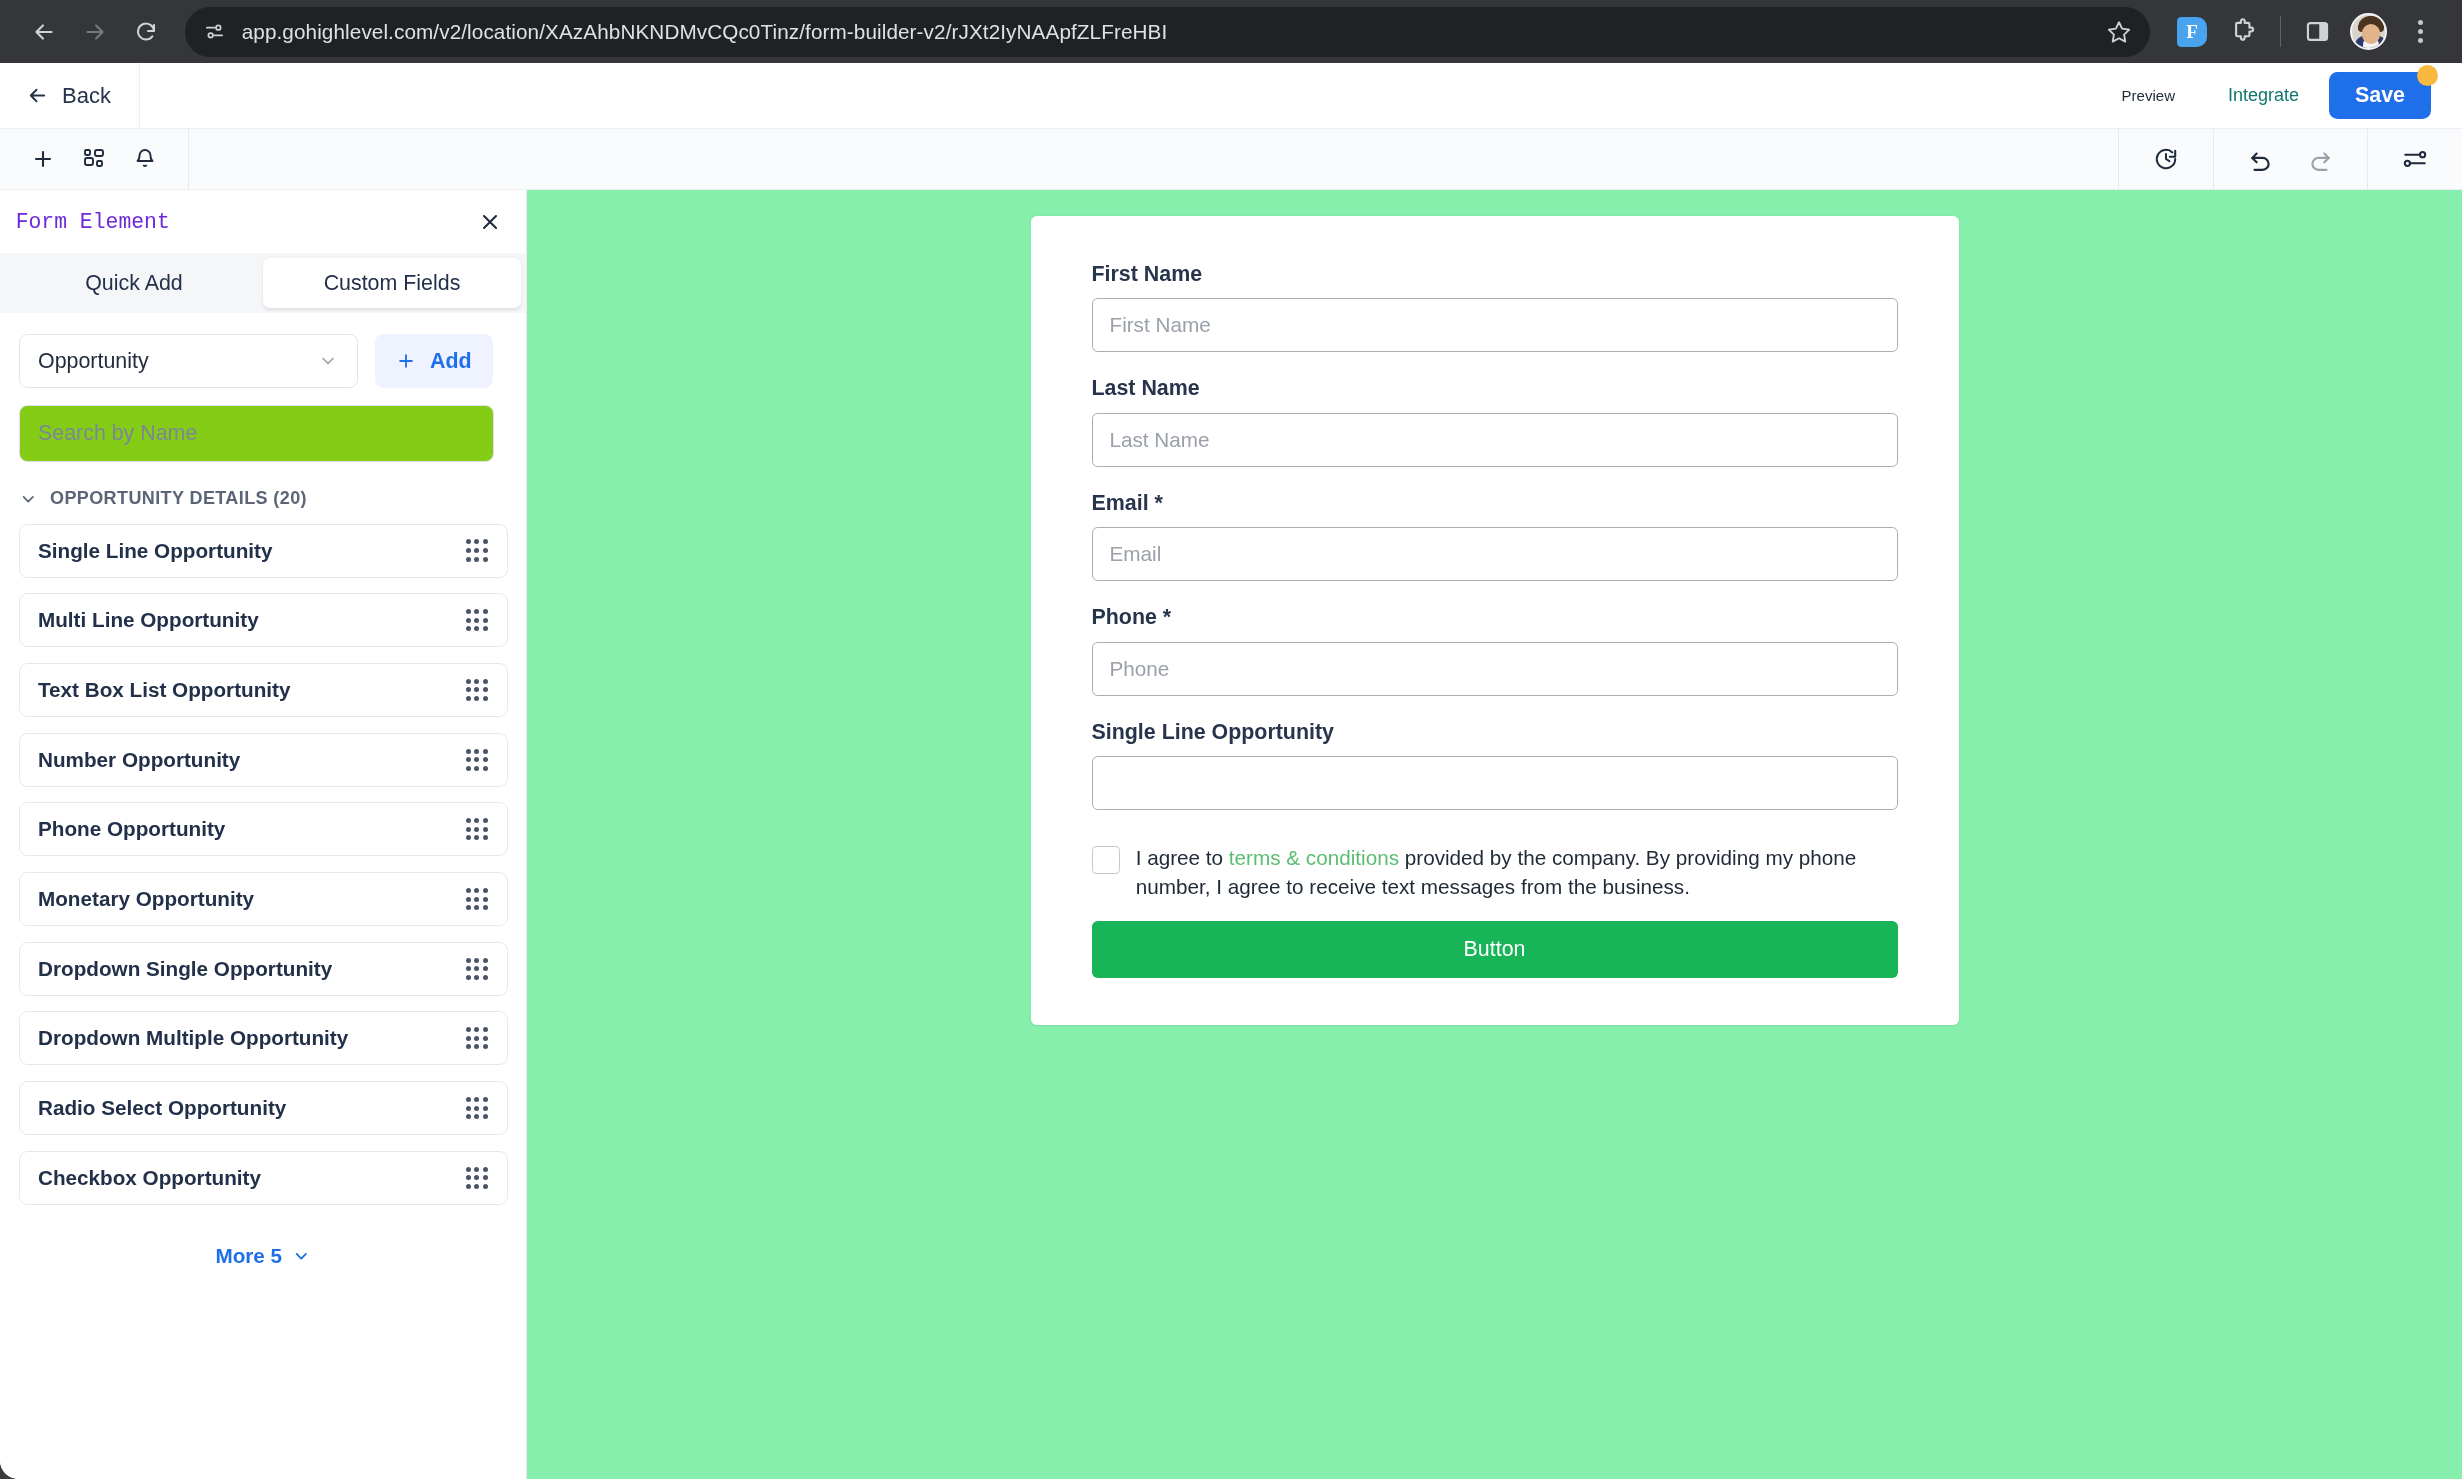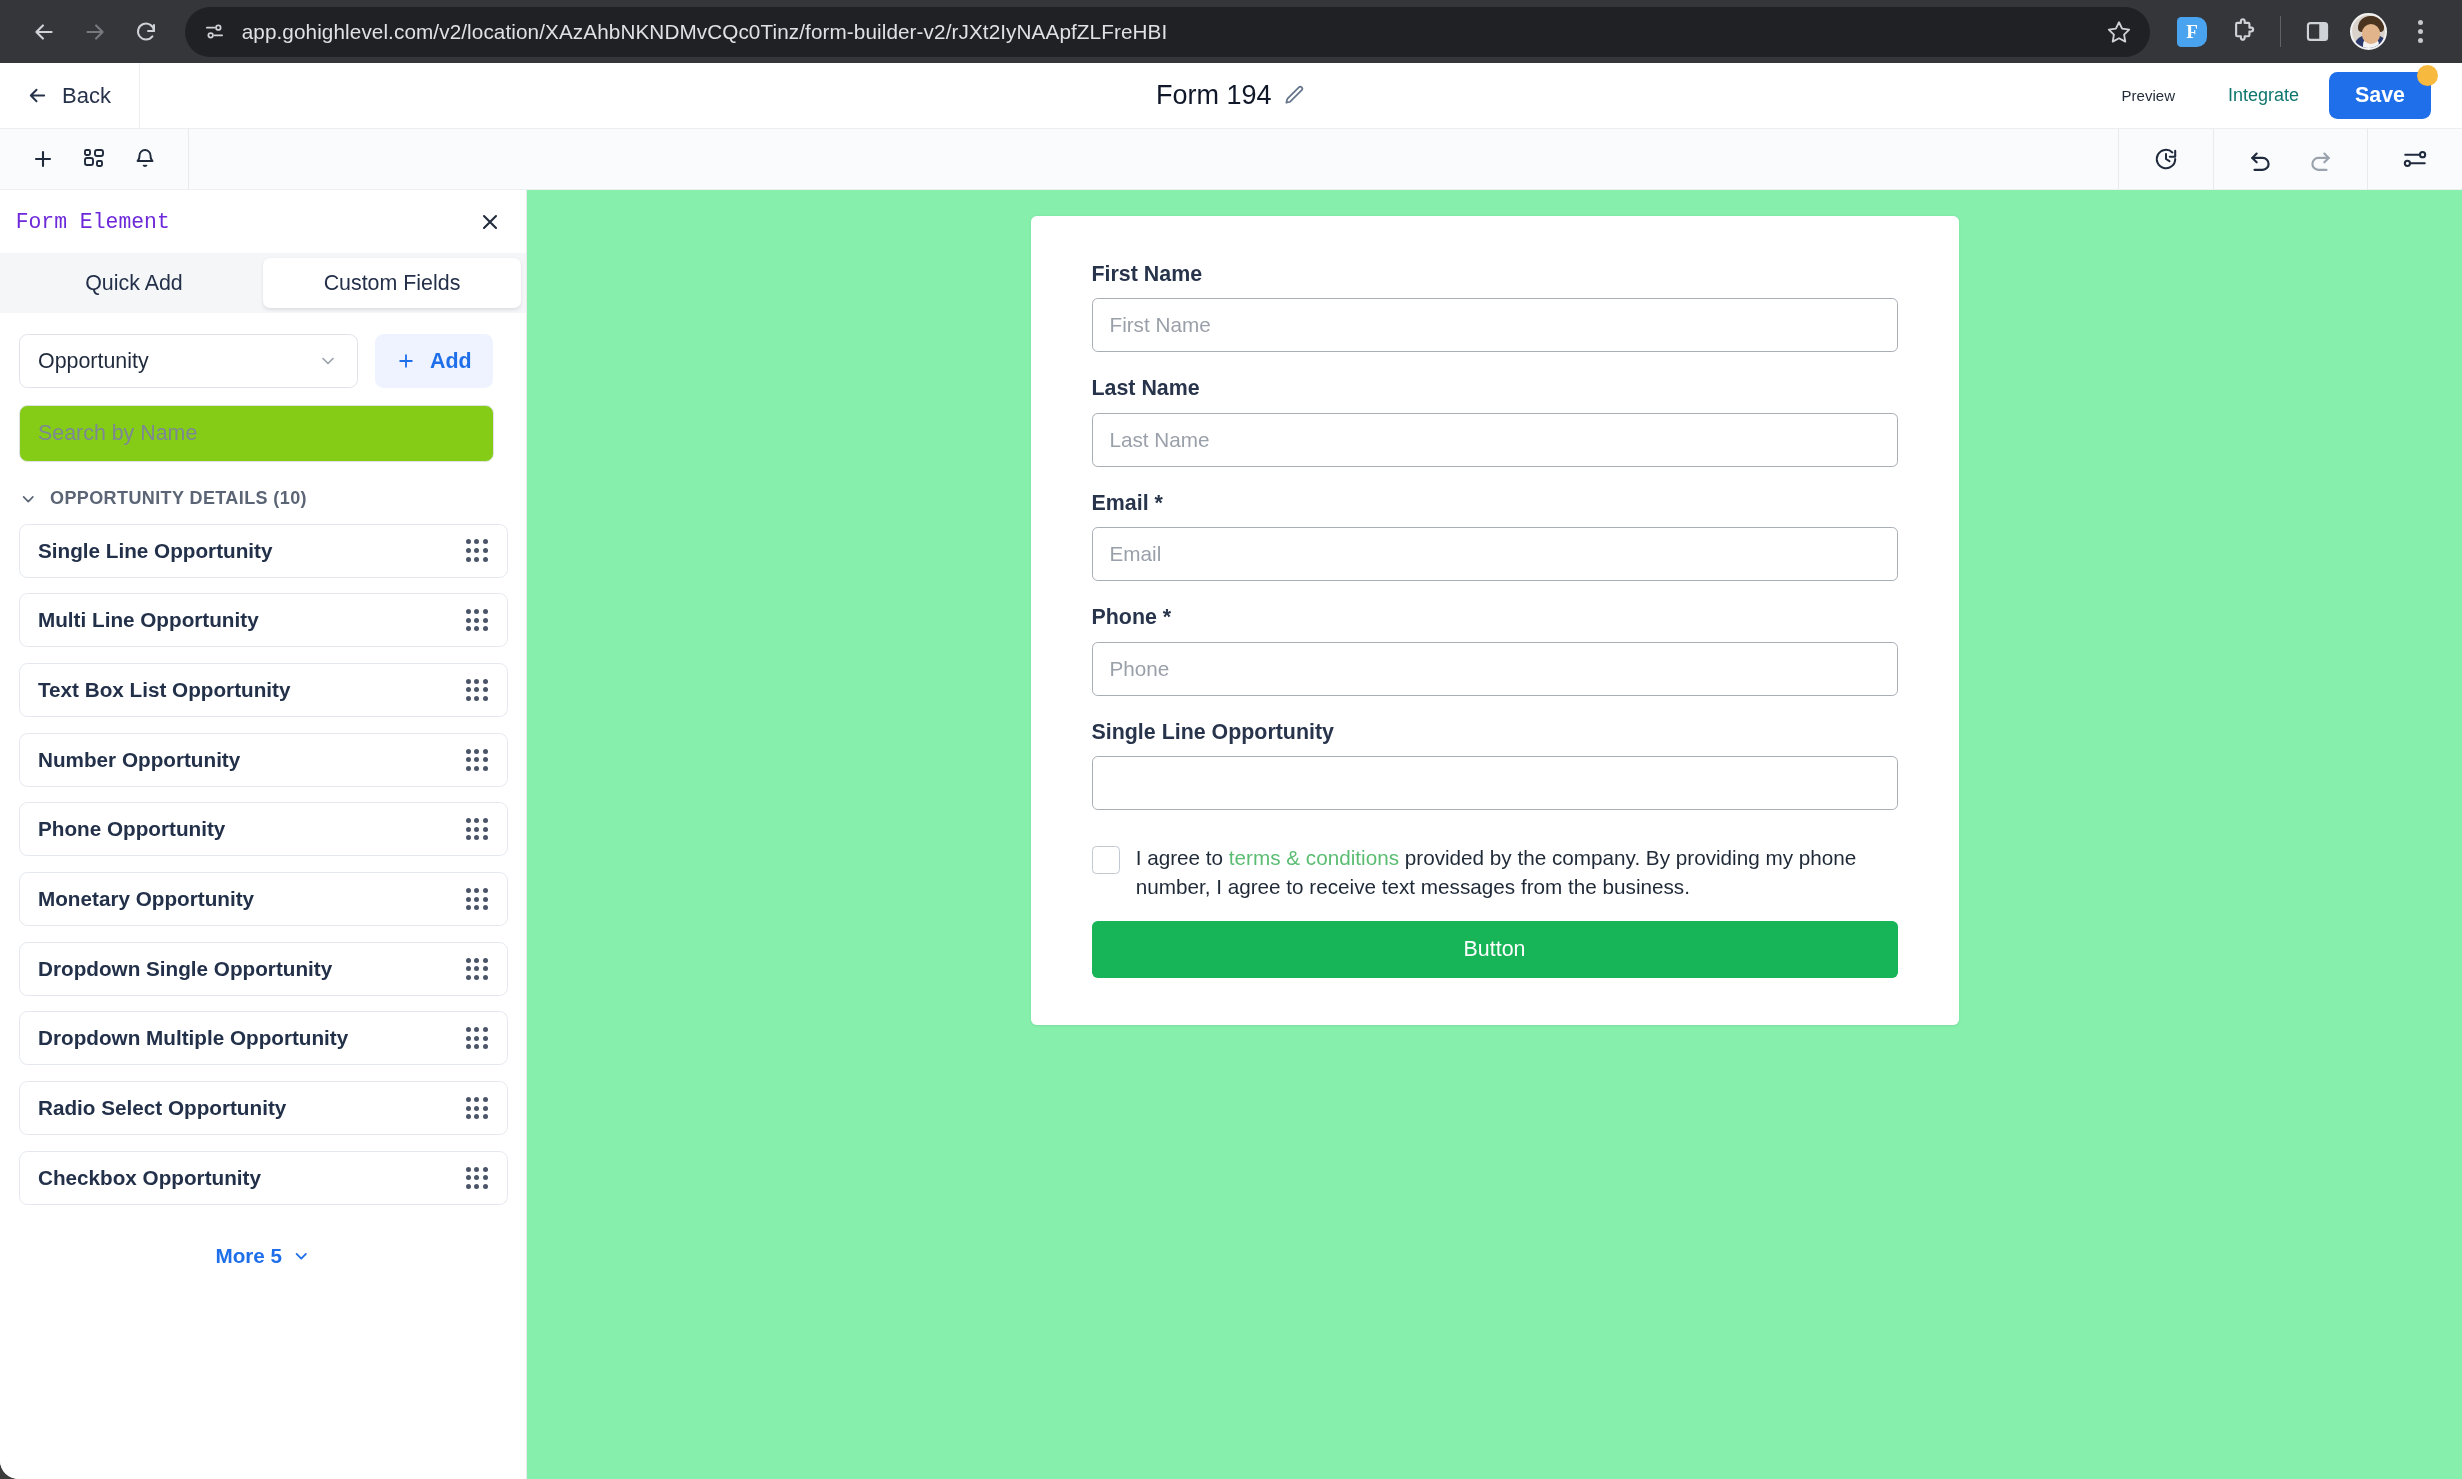--- a/index.html
+++ b/index.html
@@ -395,28 +395,20 @@
 <div class="app">
 
   <div class="app-header">
     <div class="back-area">
       <svg width="23" height="23" viewBox="0 0 24 24" fill="none" stroke="#26324a" stroke-width="2" stroke-linecap="round" stroke-linejoin="round">
           <path d="M19 12H5M11 18l-6-6 6-6"></path>
         </svg>
       <span class="back-label">Back</span>
     </div>
 
-    <div class="form-title-wrap">
-      <span class="form-title">Form 194</span>
-      <span style="display:flex">
-        <svg width="23" height="23" viewBox="0 0 24 24" fill="none" stroke="#64748b" stroke-width="1.8" stroke-linecap="round" stroke-linejoin="round">
-            <path d="M16.5 3.5a2.1 2.1 0 0 1 3 3L7.5 18.5l-4 1 1-4z"></path>
-          </svg>
-      </span>
-    </div>
 
     <div class="header-right">
       <span class="preview-link">Preview</span>
       <span class="integrate-link">Integrate</span>
       <button class="save-btn">
         <span>Save</span>
         <span class="save-dot"></span>
       </button>
     </div>
   </div>
@@ -512,21 +504,21 @@
           <span>Add</span>
         </button>
       </div>
 
       <input class="search-input" type="text" placeholder="Search by Name" style="">
 
       <div class="section-head">
         <svg width="18.5" height="18.5" viewBox="0 0 24 24" fill="none" stroke="#5b6575" stroke-width="2.2" stroke-linecap="round" stroke-linejoin="round">
             <path d="M6 9l6 6 6-6"></path>
           </svg>
-        <span class="section-label">OPPORTUNITY DETAILS (10)</span>
+        <span class="section-label">OPPORTUNITY DETAILS (20)</span>
       </div>
 
       <div class="field-list">
         <div class="field-item">
           <span class="field-name">Single Line Opportunity</span>
           <span class="grip">
               <i></i>
               <i></i>
               <i></i>
               <i></i>

